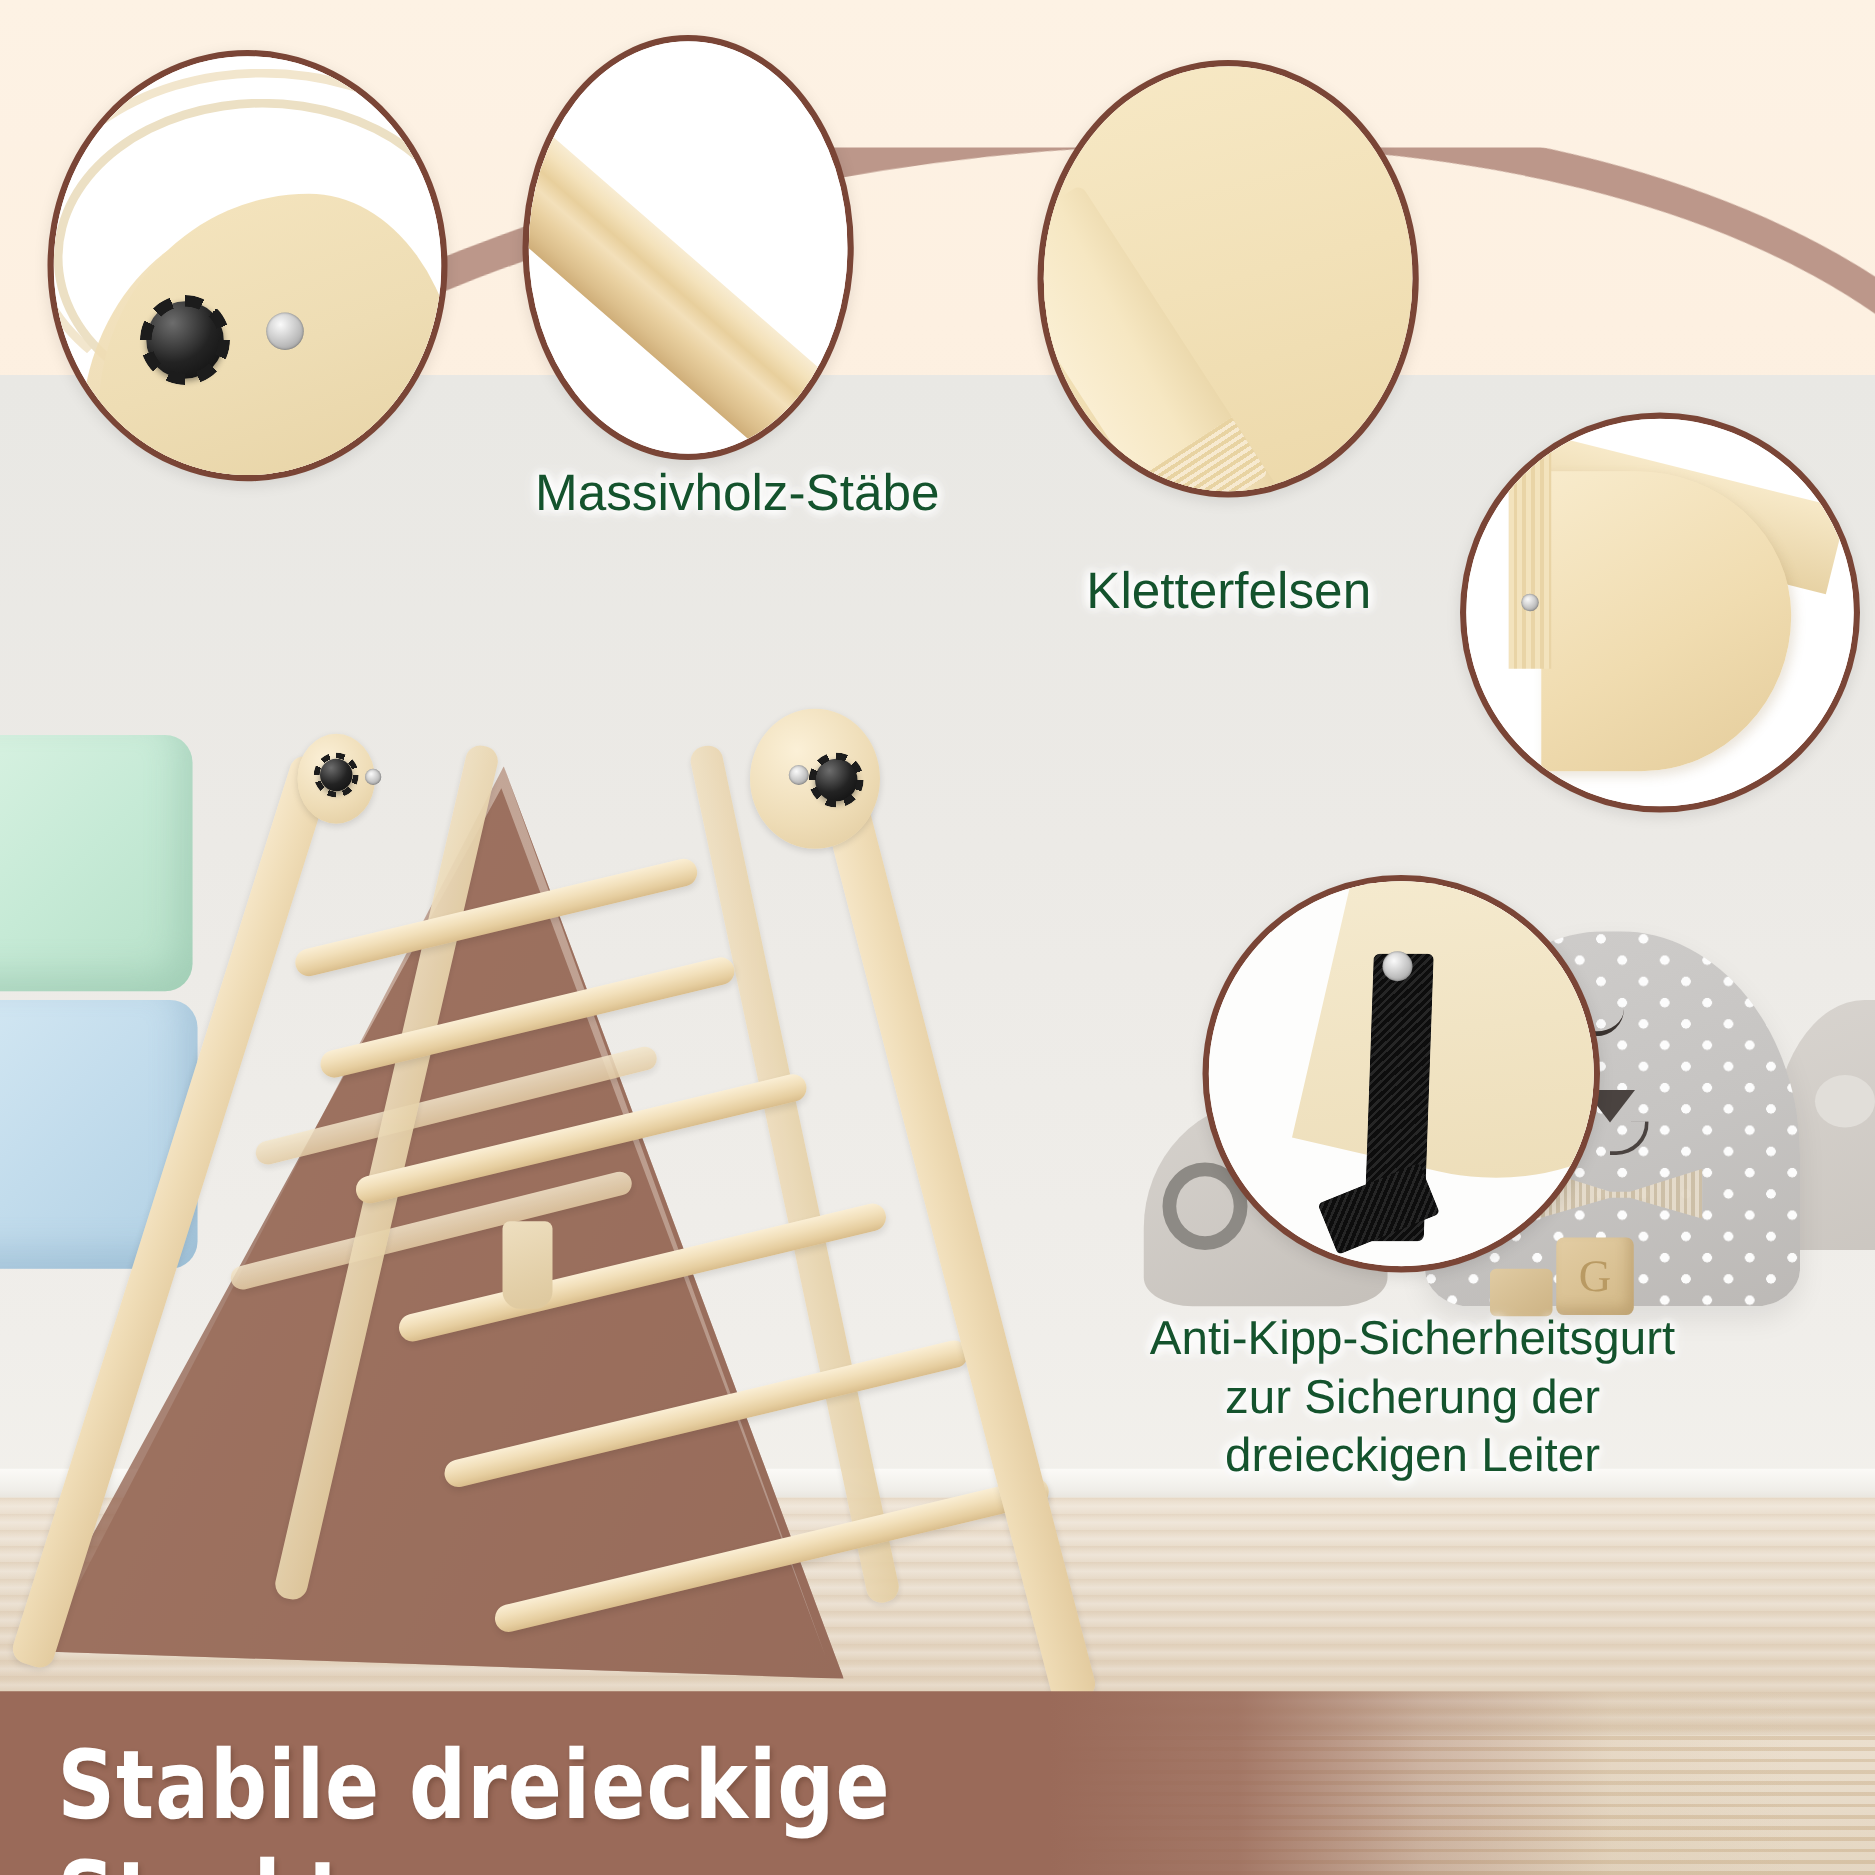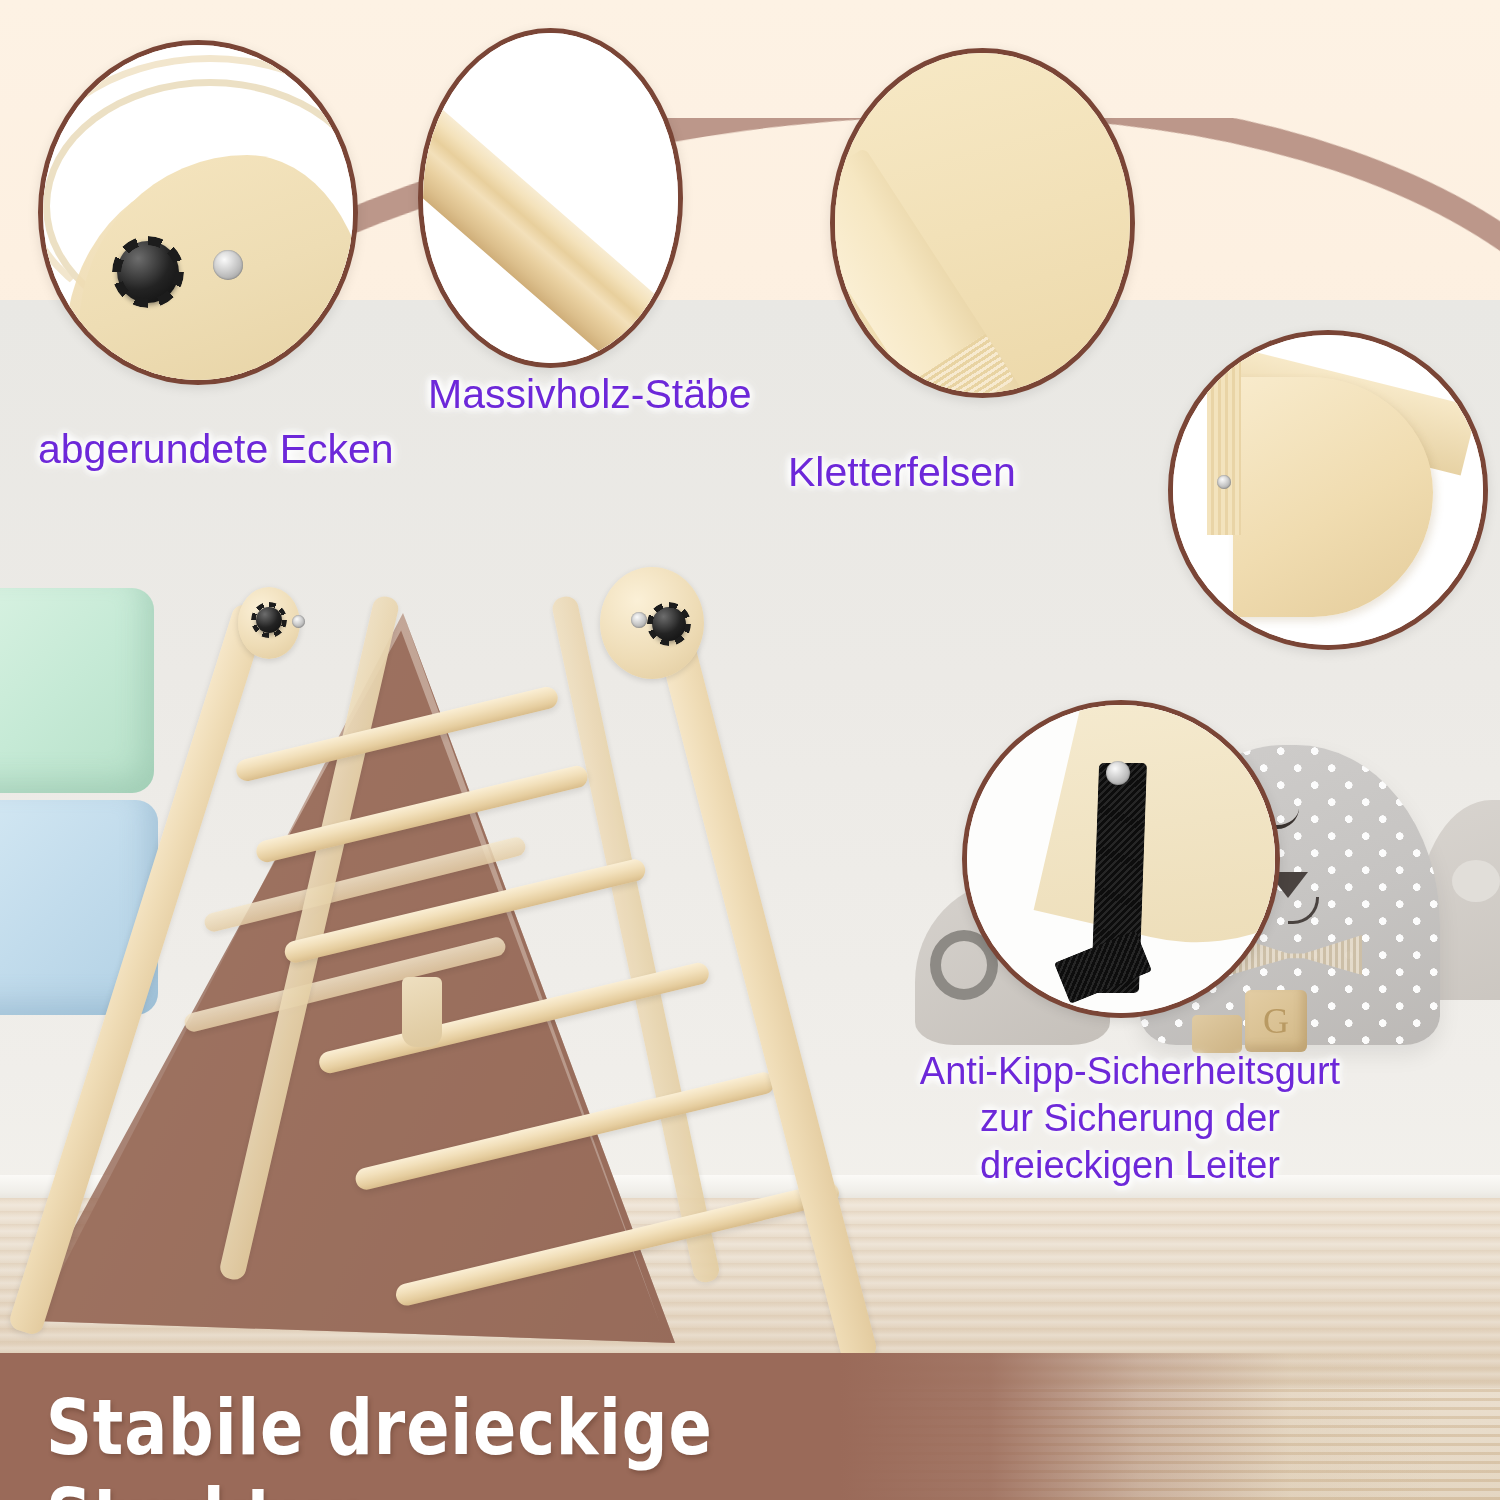--- a/index.html
+++ b/index.html
@@ -189,25 +189,25 @@
   .c5-panel{position:absolute;left:92px;top:-18px;width:300px;height:260px;transform:rotate(13deg);
     background:linear-gradient(160deg,#f6ecd2,#ecdcb6);border-radius:8px 8px 60% 0;}
   .c5-strap{position:absolute;left:128px;top:58px;width:48px;height:230px;
     background:repeating-linear-gradient(135deg,#0d0d0d 0 3px,#262626 3px 5px),#111;
     border-radius:5px;transform:skewX(-2deg);}
   .c5-strap2{position:absolute;left:92px;top:240px;width:88px;height:44px;transform:rotate(-22deg);
     background:repeating-linear-gradient(135deg,#0d0d0d 0 3px,#262626 3px 5px),#111;border-radius:4px;}
   .c5-screw{position:absolute;left:139px;top:56px;width:24px;height:24px;}
 
   
-  .label{position:absolute;color:#6d28d9;font-size:41px;line-height:1.18;white-space:pre-line;
+  .label{position:absolute;color:#14532d;font-size:41px;line-height:1.18;white-space:pre-line;
     text-shadow:0 0 9px #fff,0 0 9px #fff,0 0 16px #fff,2px 2px 7px #fff,-2px -2px 7px #fff;}
   #label-rounded-corners{left:38px;top:425px;}
   #label-solid-wood-rods{left:428px;top:370px;}
-  #label-climbing-rock{left:788px;top:448px;}
+  #label-climbing-rock{left:869px;top:448px;}
   #label-balance-feet{left:1292px;top:656px;text-align:right;width:185px;}
   #label-safety-strap{left:905px;top:1048px;text-align:center;width:450px;font-size:38px;line-height:1.24;}
 
   
   .banner{position:absolute;left:0;top:1353px;width:1500px;height:147px;
     background:linear-gradient(90deg,#9a6a59 0%,#9a6a59 56%,rgba(154,106,89,.88) 66%,
       rgba(154,106,89,.35) 76%,rgba(206,180,150,.15) 86%,rgba(226,206,180,0) 96%);}
   .banner-wood{position:absolute;left:0;top:1353px;width:1500px;height:147px;z-index:-1;
     background:
       repeating-linear-gradient(180deg,rgba(196,168,132,.28) 0 3px,rgba(255,255,255,.22) 3px 9px),
@@ -286,21 +286,20 @@
     <div class="c-inner">
       <div class="c1-white"></div>
       <div class="c1-arcs"></div>
       <div class="c1-arcs2"></div>
       <div class="c1-panel2"></div>
       <div class="c1-panel"></div>
       <div class="knob c1-knob"></div>
       <div class="screw c1-screw"></div>
     </div>
   </div>
-  <div class="label" id="label-rounded-corners">abgerundete Ecken</div>
 
   <div class="callout" id="callout-solid-wood-rods">
     <div class="c-inner">
       <div class="c2-white"></div>
       <div class="c2-dowel"></div>
     </div>
   </div>
   <div class="label" id="label-solid-wood-rods">Massivholz-Stäbe</div>
 
   <div class="callout" id="callout-climbing-rock">

